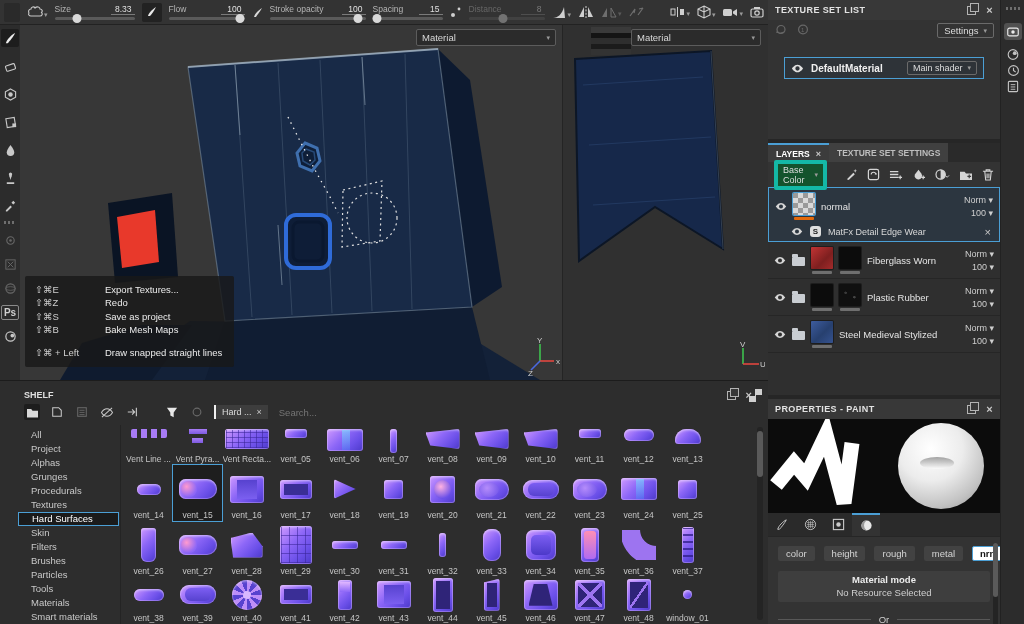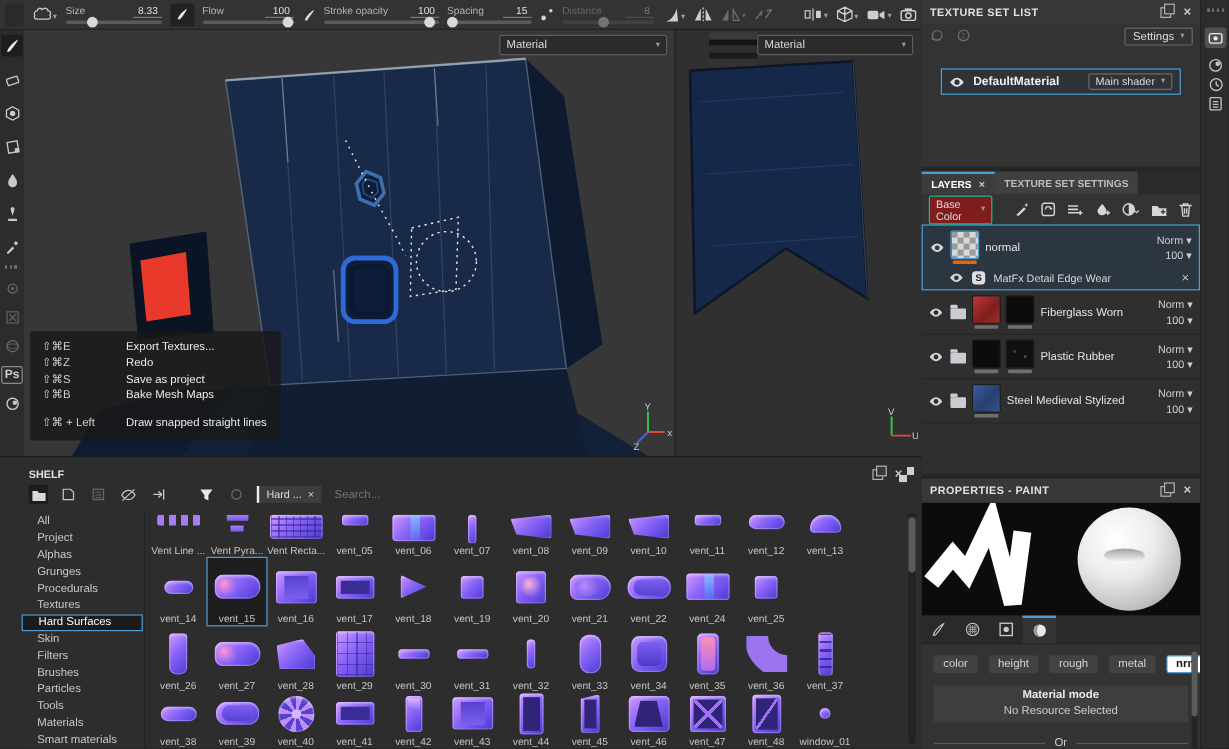--- a/index.html
+++ b/index.html
@@ -56,21 +56,21 @@
   .settings-btn{margin-left:auto;border:1px solid #6a6a6a;border-radius:2px;padding:1px 6px;color:#ddd;font-size:9.5px;display:flex;gap:4px;align-items:center}
   #matrow{height:20px;margin:16px;border:1px solid #4b9fd5;background:#2e3338;display:flex;align-items:center;gap:7px;padding:0 6px}
   #matrow .mname{font-weight:bold;color:#f0f0f0;flex:1}
   .shader-btn{border:1px solid #6a6a6a;border-radius:2px;padding:1px 5px;color:#ddd;font-size:9px;display:flex;gap:4px;align-items:center}
   .gapline{height:4px;background:#262626}
   #tabs{display:flex;height:19px;background:#2a2a2a}
   .tab{display:flex;align-items:center;gap:6px;padding:0 8px;font-size:8.5px;font-weight:bold;color:#cfcfcf}
   .tab.active{background:#3c3c3c;border-top:2px solid #4b9fd5;color:#fff}
   .tab.inactive{background:#404040;color:#bdbdbd}
   #ltoolbar{height:25px;display:flex;align-items:center;gap:9px;padding:0 6px;background:#333}
-  .bcdrop{border:1px solid #14b8a6;border-radius:2px;background:#7f1d1d;padding:1px 5px;font-size:9px;color:#ddd;display:flex;gap:5px;align-items:center}
+  .bcdrop{border:4px solid #14b8a6;border-radius:2px;background:#14532d;padding:1px 5px;font-size:9px;color:#ddd;display:flex;gap:5px;align-items:center}
   .lt-ico{color:#d5d5d5;display:flex}
   #ltoolbar .spacer{flex:1}
 
   
   #layer-list{background:#2f2f2f}
   .layer-block{border-bottom:1px solid #262626}
   .layer-block.selected{border:1px solid #4b9fd5;background:#2c3640}
   .layer-main{display:flex;align-items:center;gap:6px;padding:3px 6px;height:30px}
   .eye{display:flex;align-items:center}
   .folder{position:relative;width:13px;height:9px;background:#c9cdd2;border-radius:1px;margin-top:2px}
@@ -985,20 +985,26 @@
             <div class="cell-label">vent_21</div>
           </div>
           <div class="cell">
             <div class="thumbwrap">
               <span class="shp s-capsule"></span>
             </div>
             <div class="cell-label">vent_22</div>
           </div>
           <div class="cell">
             <div class="thumbwrap">
+              <span class="shp s-teardrop"></span>
+            </div>
+            <div class="cell-label">vent_23</div>
+          </div>
+          <div class="cell">
+            <div class="thumbwrap">
               <span class="shp s-split-rect"></span>
             </div>
             <div class="cell-label">vent_24</div>
           </div>
           <div class="cell">
             <div class="thumbwrap">
               <span class="shp s-square"></span>
             </div>
             <div class="cell-label">vent_25</div>
           </div>

